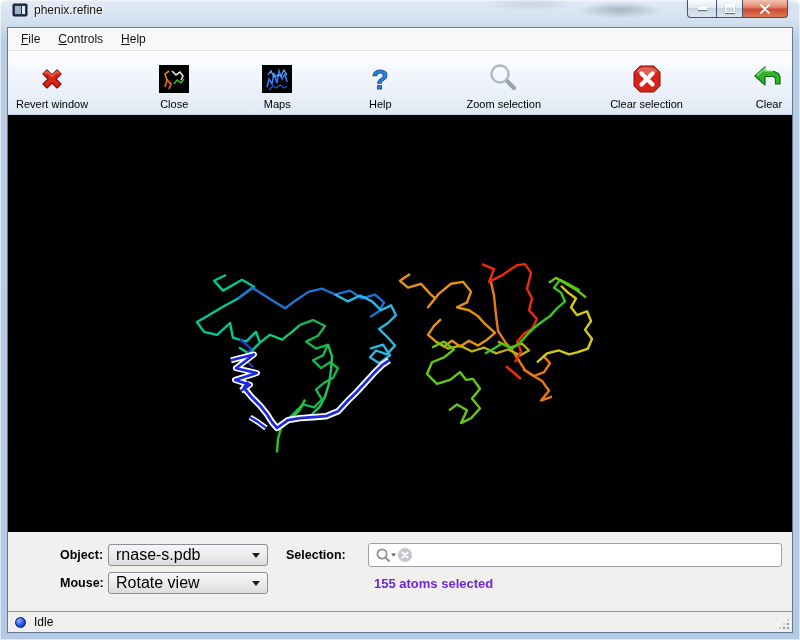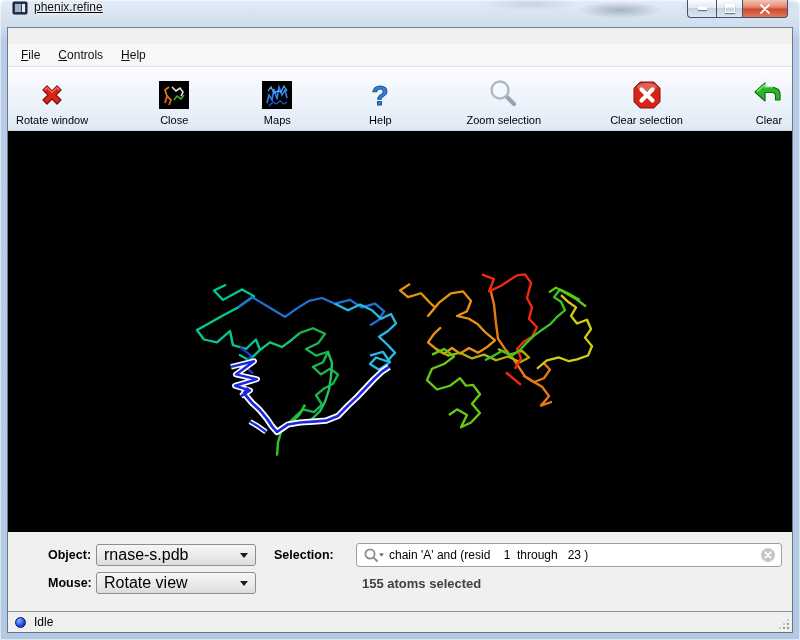--- a/index.html
+++ b/index.html
@@ -1,69 +1,69 @@
 <!DOCTYPE html>
 <html><head>
 <meta charset="utf-8">
 <style>
   html,body{margin:0;padding:0;width:800px;height:640px;overflow:hidden;background:#ffffff;
     font-family:"Liberation Sans",sans-serif;}
   .window{position:relative;width:800px;height:640px;border-radius:6px 6px 0 0;
     background:linear-gradient(180deg,#e3ecf7 0,#cfdded 26px,#b9cde6 40px,#b3c8e2 100%);
     box-shadow:inset 0 0 0 1px rgba(255,255,255,.55);}
   
-  .titlebar{position:relative;height:20px;display:flex;padding:0 0 0 12px;
+  .titlebar{position:relative;height:20px;display:flex;align-items:center;padding:0 0 0 12px;
     background:
       radial-gradient(60px 12px at 620px 10px,rgba(70,90,100,.35),transparent 70%),
       radial-gradient(90px 14px at 740px 6px,rgba(60,80,95,.30),transparent 70%),
-      radial-gradient(70px 10px at 530px 4px,rgba(90,110,120,.18),transparent 70%); text-decoration: underline;}
+      radial-gradient(70px 10px at 530px 4px,rgba(90,110,120,.18),transparent 70%);}
   .app-icon{width:16px;height:16px;display:inline-block;}
   .title-text{font-size:12px;color:#101010;margin-left:6px;
     text-shadow:0 0 4px #fff,0 0 2px #fff;}
   .win-controls{position:absolute;top:0;right:12px;display:flex;}
   .wbtn{height:18px;box-sizing:border-box;border:1px solid #45526b;border-top:none;
     display:flex;align-items:center;justify-content:center;cursor:default;}
   .wbtn.min{width:29px;border-radius:0 0 0 4px;border-right:none;
     background:linear-gradient(#fafcfe,#e2e9f1 45%,#c8d4e2 50%,#dde7f2 100%);}
   .wbtn.max{width:27px;
     background:linear-gradient(#fafcfe,#e2e9f1 45%,#c8d4e2 50%,#dde7f2 100%);}
   .wbtn.close{width:45px;border-left:none;border-radius:0 0 4px 0;
     background:linear-gradient(#f6c3b4,#e48a74 40%,#cf4a31 55%,#de7a5a 100%);}
   .glyph-min{width:9px;height:3px;background:#fff;box-shadow:0 1px 1px rgba(40,50,70,.7);}
   .glyph-max{width:10px;height:9px;box-sizing:border-box;border:1px solid #fff;border-top:3px solid #fff;
     box-shadow:0 1px 1px rgba(40,50,70,.6);}
   .client{position:absolute;left:8px;right:8px;top:28px;bottom:8px;display:flex;flex-direction:column;
     background:#f1f0ee;box-shadow:0 0 0 1px rgba(35,50,75,.55);}
   .menubar{height:22px;flex:0 0 22px;background:#f7f8fa;border-bottom:1px solid #e2e2e2;
-    display:flex;align-items:center;padding-left:4px;font-size:12px;color:#111;margin-top:16px;}
+    display:flex;align-items:center;padding-left:4px;font-size:12px;color:#111;}
   .menu-item{display:inline-block;padding:3px 9px;}
   .menu-item::first-letter{text-decoration:underline;}
   .toolbar{height:58px;flex:0 0 58px;background:linear-gradient(#fcfdff,#ecf2fa 60%,#dfe9f5 100%);
     border-bottom:1px solid #c7d4e4;display:flex;justify-content:space-between;align-items:flex-end;
     padding:2px 6px 3px 8px;}
   .tool{display:flex;flex-direction:column;align-items:center;font-size:11px;color:#000;}
   .ticon{height:37px;display:flex;align-items:flex-end;justify-content:center;padding-bottom:2px;}
   .tlabel{white-space:nowrap;line-height:13px;}
   .viewport{flex:1 1 auto;background:#000;position:relative;overflow:hidden;}
   .viewport svg{position:absolute;left:0;top:0;width:100%;height:100%;}
   .controls{flex:0 0 79px;box-sizing:border-box;background:#f1f0ee;display:grid;
     grid-template-columns:48px 162px 98px 1fr;grid-template-rows:24px 24px;row-gap:4px;
-    align-items:center;padding:11px 10px 10px 40px;}
+    align-items:center;padding:11px 10px 10px 40px;margin-left:12px;}
   .ctl-label{font-size:12.5px;font-weight:bold;color:#000;}
   .sel-label{padding-left:16px;}
   .combo{width:160px;height:22px;box-sizing:border-box;border:1px solid #8a8f96;border-radius:3px;
     background:linear-gradient(#f6f6f6,#eaeaea 55%,#dcdcdc 100%);display:flex;align-items:center;
     justify-content:space-between;padding:0 7px;font-size:16px;color:#000;}
   .chev{width:0;height:0;border-left:4px solid transparent;border-right:4px solid transparent;
     border-top:5px solid #1a1a1a;}
   .searchbox{height:24px;box-sizing:border-box;border:1px solid #9aa0a6;border-radius:3px;
     background:#fff;display:flex;align-items:center;padding:0 5px 0 6px;margin-right:0;}
   .searchbox input{flex:1;border:none;outline:none;background:transparent;font-size:12px;
     font-family:"Liberation Sans",sans-serif;color:#000;padding:0 4px;}
-  .atoms-count{font-size:13px;font-weight:bold;color:#404040;padding-left:6px;}
+  .atoms-count{font-size:13px;font-weight:bold;color:#6d28d9;padding-left:6px;}
   .statusbar{flex:0 0 20px;background:#f1f0ee;border-top:1px solid #8f9299;display:flex;
     align-items:center;font-size:12px;color:#000;position:relative;}
   .status-dot{width:11px;height:11px;border-radius:50%;margin:0 8px 0 7px;box-sizing:border-box;
     border:1px solid #0a1866;
     background:radial-gradient(circle at 35% 30%,#8cb6ff,#2250e8 55%,#0a1e9c 100%);}
   .grip{position:absolute;right:1px;bottom:1px;}
 </style>
 </head>
 <body>
 
@@ -103,21 +103,21 @@
 
     <div class="toolbar">
 
       <div class="tool">
         <span class="ticon">
           <svg viewBox="0 0 34 34" width="34" height="34">
             <path d="M8 12 L12 8 L17 13 L22 8 L26 12 L21 17 L26 22 L22 26 L17 21 L12 26 L8 22 L13 17 Z" fill="#dd2318" stroke="#7c0f0a" stroke-width="1.2" stroke-linejoin="round"></path>
             <path d="M9.5 12 L12 9.5 L17 14.2 L22 9.5 L24.5 12" fill="none" stroke="#ff7f74" stroke-width="1.4" opacity=".8"></path>
           </svg>
         </span>
-        <span class="tlabel">Rotate window</span>
+        <span class="tlabel">Revert window</span>
       </div>
 
       <div class="tool">
         <span class="ticon">
           <svg viewBox="0 0 34 34" width="34" height="34">
             <rect x="2" y="3" width="30" height="28" fill="#000"></rect>
             <polyline points="8,25 10,18 14,22 12,27" fill="none" stroke="#d2691e" stroke-width="1.8"></polyline>
             <polyline points="10,18 8,12 12,9" fill="none" stroke="#e08214" stroke-width="1.6"></polyline>
             <polyline points="15,9 19,13 23,10 26,14 24,18" fill="none" stroke="#e4e4e4" stroke-width="1.6"></polyline>
             <polyline points="17,22 20,18 24,21 27,17" fill="none" stroke="#3fae2a" stroke-width="1.6"></polyline>
@@ -219,21 +219,20 @@
         <span>rnase-s.pdb</span>
         <span class="chev"></span>
       </div>
       <span class="ctl-label sel-label">Selection:</span>
       <div class="searchbox">
         <svg viewBox="0 0 22 16" width="22" height="16">
           <circle cx="7" cy="7" r="4.6" fill="none" stroke="#8a9097" stroke-width="1.8"></circle>
           <line x1="10.4" y1="10.4" x2="14" y2="14" stroke="#8a9097" stroke-width="2" stroke-linecap="round"></line>
           <polygon points="16,6.5 21,6.5 18.5,9.5" fill="#5a5f66"></polygon>
         </svg>
-        <input type="text" readonly="" value="chain 'A' and (resid    1  through   23 )" style="">
         <svg viewBox="0 0 16 16" width="16" height="16">
           <circle cx="8" cy="8" r="7" fill="#c3c7cc"></circle>
           <path d="M5.3 5.3 L10.7 10.7 M10.7 5.3 L5.3 10.7" stroke="#fff" stroke-width="1.8" stroke-linecap="round"></path>
         </svg>
       </div>
 
       <span class="ctl-label">Mouse:</span>
       <div class="combo">
         <span>Rotate view</span>
         <span class="chev"></span>

